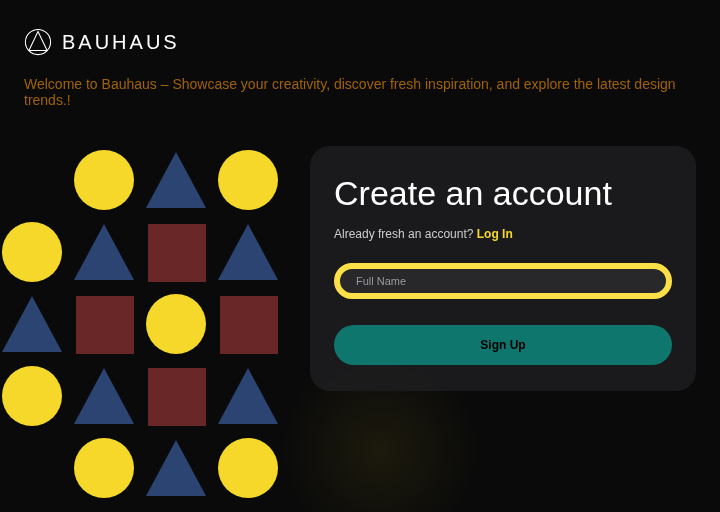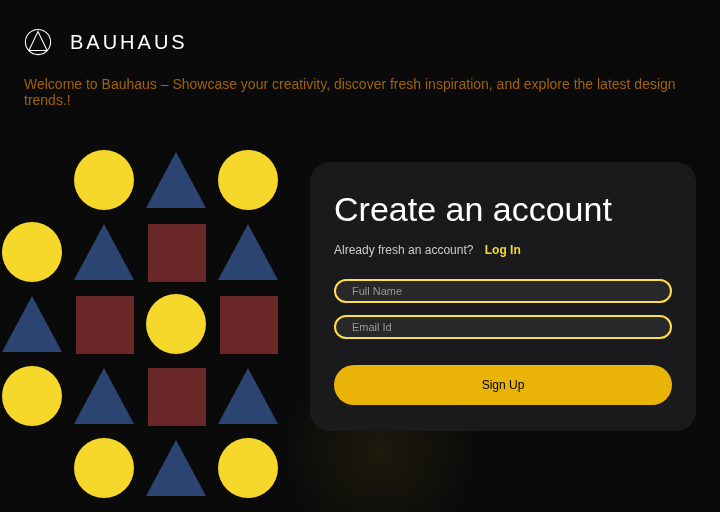--- a/index.html
+++ b/index.html
@@ -1,35 +1,35 @@
 <!DOCTYPE html>
 <html><head>
 <meta charset="utf-8">
 <style>
 *{margin:0;padding:0;box-sizing:border-box}
 body{background:#0a0a0a;font-family:-apple-system,BlinkMacSystemFont,'Segoe UI',sans-serif;color:#fff;width:720px;height:512px;overflow:hidden;position:relative}
-.header{display:flex;align-items:center;padding:28px 24px 12px;gap:18px}
+.header{display:flex;align-items:center;padding:28px 24px 12px;gap:10px}
 .logo-icon{width:28px;height:28px}
 .brand{font-size:20px;font-weight:400;letter-spacing:3px}
 .welcome{padding:8px 24px 0;font-size:14px;color:#a16207}
 .main{display:flex;position:absolute;top:120px;left:0;right:0;bottom:0}
 .shapes{position:absolute;left:0;top:22px;width:310px;height:440px}
 .shape{position:absolute;width:58px;height:58px}
 .circle{border-radius:50%;background:#f5d82a;width:60px;height:60px}
 .triangle{width:0;height:0;border-left:30px solid transparent;border-right:30px solid transparent;border-bottom:56px solid #2c4472;background:none}
 .square{background:#6a2728;width:58px;height:58px}
-.card{position:absolute;right:24px;top:42px;width:386px;background:rgba(28,28,30,0.92);border-radius:20px;padding:28px 24px 26px}
+.card{position:absolute;right:24px;top:26px;width:386px;background:rgba(28,28,30,0.92);border-radius:20px;padding:28px 24px 26px}
 .title{font-size:34px;font-weight:500;margin-bottom:14px;color:#fff}
 .subrow{font-size:12px;color:#ccc;margin-bottom:22px}
-.login-link{color:#f5d82a;font-weight:600;margin-left:8px;cursor:pointer}
+.login-link{color:#f5d82a;font-weight:600;cursor:pointer}
 .field{position:relative;margin-bottom:12px}
-.field input{width:100%;height:24px;background:rgba(50,50,52,0.6);border:2px solid #fde047;border-radius:18px;padding:0 16px;color:#fff;font-size:11px;outline:none}
+.field input{width:100%;height:36px;background:rgba(50,50,52,0.6);border:6px solid #fde047;border-radius:18px;padding:0 16px;color:#fff;font-size:11px;outline:none}
 .field input::placeholder{color:#999}
 .eye{position:absolute;right:14px;top:50%;transform:translateY(-50%);width:16px;height:16px;opacity:0.6;cursor:pointer}
-.signup-btn{width:100%;height:40px;background:#eab308;border:none;border-radius:20px;font-size:12px;font-weight:400;color:#000;cursor:pointer;margin-top:14px}
+.signup-btn{width:100%;height:40px;background:#0f766e;border:none;border-radius:20px;font-size:12px;font-weight:700;color:#000;cursor:pointer;margin-top:14px}
 .glow{position:absolute;width:200px;height:200px;background:radial-gradient(circle,rgba(245,216,42,0.08),transparent 70%);pointer-events:none}
 </style>
 </head>
 <body>
 
 <div class="header">
   <svg class="logo-icon" viewBox="0 0 40 40" fill="none" stroke="#fff" stroke-width="1.5">
     <circle cx="20" cy="20" r="18"></circle>
     <path d="M20 5 L33 32 L7 32 Z"></path>
   </svg>
@@ -70,20 +70,17 @@
   <div class="card">
     <h1 class="title">Create an account</h1>
     <div class="subrow">
       <span>Already fresh an account?</span>
       <span class="login-link">Log In</span>
     </div>
 
     <div class="field">
       <input type="text" placeholder="Full Name" style="">
     </div>
-    <div class="field">
-      <input type="text" placeholder="Email Id" style="">
-    </div>
 
     <button class="signup-btn">Sign Up</button>
   </div>
 
 </div>
 
 </body></html>

